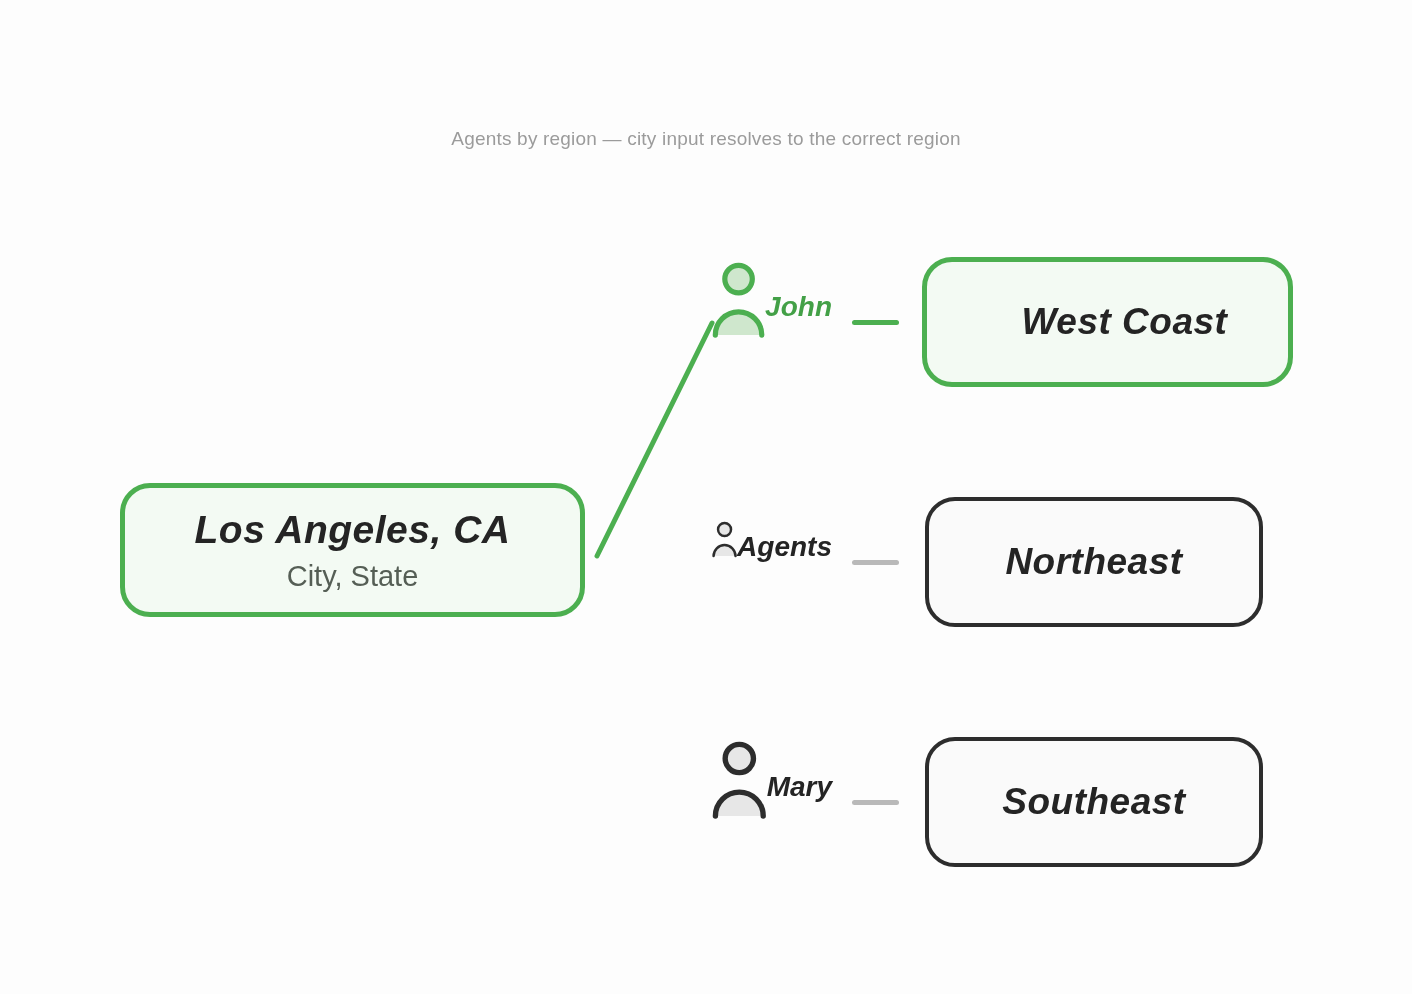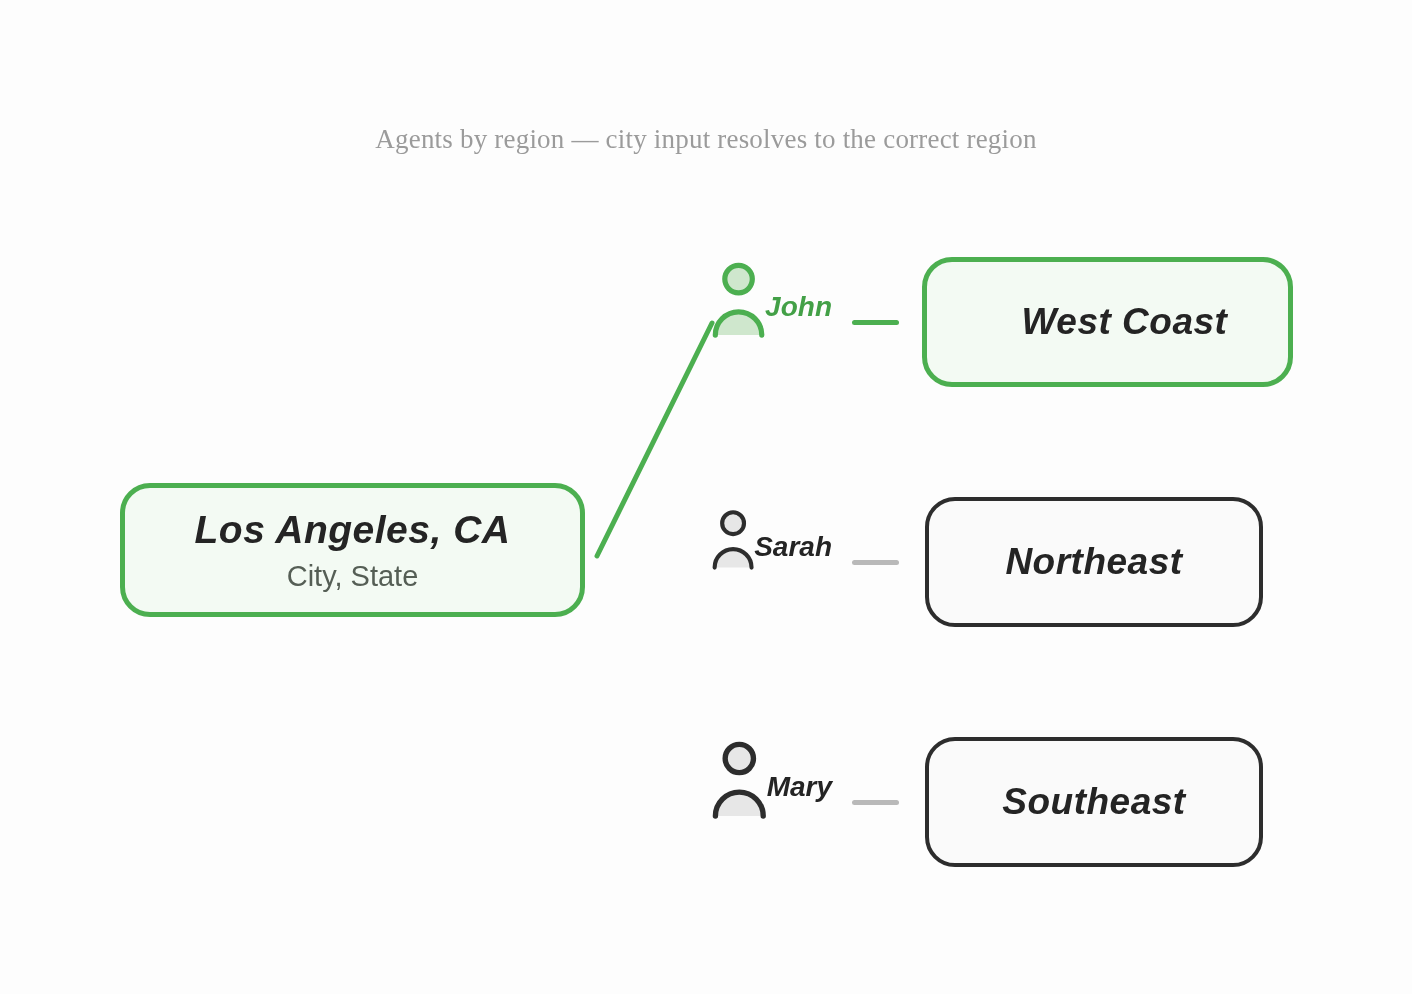--- a/index.html
+++ b/index.html
@@ -24,26 +24,25 @@
     height: 994px;
     background: #fdfdfd;
     overflow: hidden;
   }
   .diagram-title {
     position: absolute;
     top: 124px;
     left: 0;
     width: 1412px;
     text-align: center;
-    font-size: 27px;
+    font-size: 19px;
     line-height: 30px;
     font-weight: 400;
     color: var(--title-gray);
     letter-spacing: 0.2px;
-    font-family: Liberation Serif, serif;
   }
   .lines-layer {
     position: absolute;
     inset: 0;
     width: 1412px;
     height: 994px;
     pointer-events: none;
   }
   .line-green { stroke: var(--green); stroke-width: 5; stroke-linecap: round; }
   .node {
@@ -157,21 +156,21 @@
       <path class="shoulders" d="M 3.5 81 A 24.5 24.5 0 0 1 52.5 81" stroke-linecap="round"></path>
     </svg>
     <div class="agent-name green">John</div>
   </div>
 
   <div class="agent agent-sarah">
     <svg class="agent-icon dark" viewBox="0 0 56 86" xmlns="http://www.w3.org/2000/svg">
       <circle class="head" cx="28" cy="22" r="14.5"></circle>
       <path class="shoulders" d="M 3.5 81 A 24.5 24.5 0 0 1 52.5 81" stroke-linecap="round"></path>
     </svg>
-    <div class="agent-name">Sarah</div>
+    <div class="agent-name">Agents</div>
   </div>
 
   <div class="agent agent-mary">
     <svg class="agent-icon dark" viewBox="0 0 56 86" xmlns="http://www.w3.org/2000/svg">
       <circle class="head" cx="28" cy="22" r="14.5"></circle>
       <path class="shoulders" d="M 3.5 81 A 24.5 24.5 0 0 1 52.5 81" stroke-linecap="round"></path>
     </svg>
     <div class="agent-name">Mary</div>
   </div>
 

